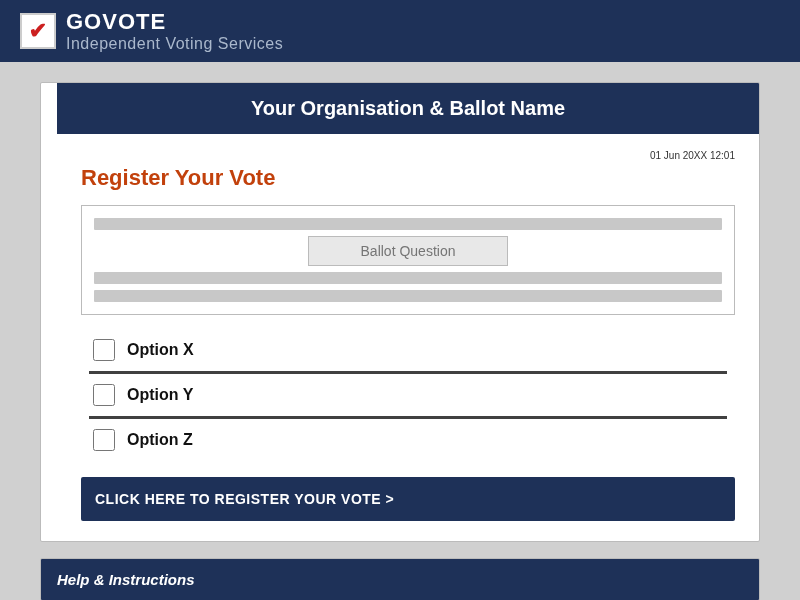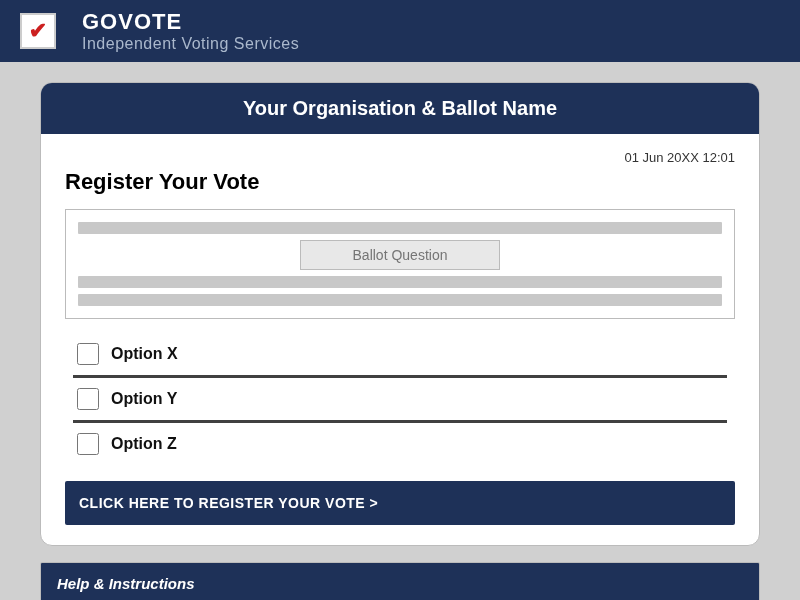--- a/index.html
+++ b/index.html
@@ -15,21 +15,21 @@
     .header {
       background-color: #1e3158;
       height: 62px;
       display: flex;
       align-items: center;
       padding: 0 20px;
     }
     .logo-container {
       display: flex;
       align-items: center;
-      gap: 26px;
+      gap: 10px;
     }
     .logo-checkbox {
       width: 36px;
       height: 36px;
       background: white;
       border: 2px solid #ccc;
       display: flex;
       align-items: center;
       justify-content: center;
       position: relative;
@@ -57,48 +57,49 @@
     }
 
     
     .main-wrapper {
       padding: 20px 40px;
     }
 
     .card {
       background: white;
       border: 1px solid #bbb;
-      border-radius: 12px;
+      border-radius: 2px;
       overflow: hidden;
+      padding-left: 16px;
     }
 
     .card-header {
       background-color: #1e3158;
       color: white;
       text-align: center;
       padding: 14px;
       font-size: 20px;
       font-weight: bold;
     }
 
     .card-body {
       padding: 16px 24px 20px 24px;
     }
 
     .date-row {
       text-align: right;
-      font-size: 13px;
+      font-size: 10px;
       color: #333;
       margin-bottom: 4px;
     }
 
     .register-title {
       font-size: 22px;
       font-weight: bold;
-      color: #000000;
+      color: #c2410c;
       margin-bottom: 14px;
     }
 
     
     .ballot-area {
       border: 1px solid #bbb;
       padding: 12px;
       margin-bottom: 14px;
     }
     .ballot-stripe {

